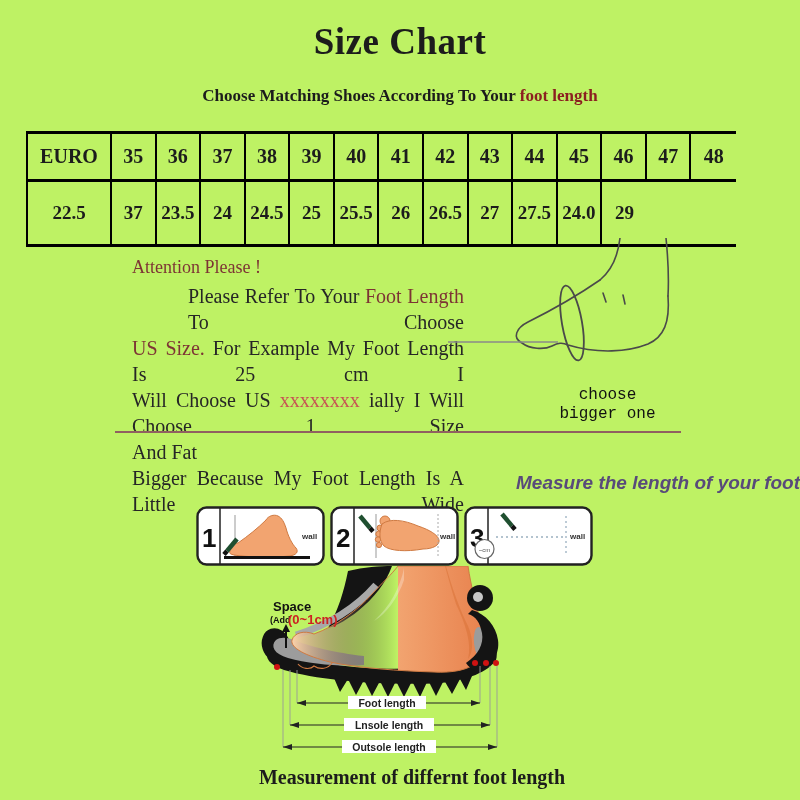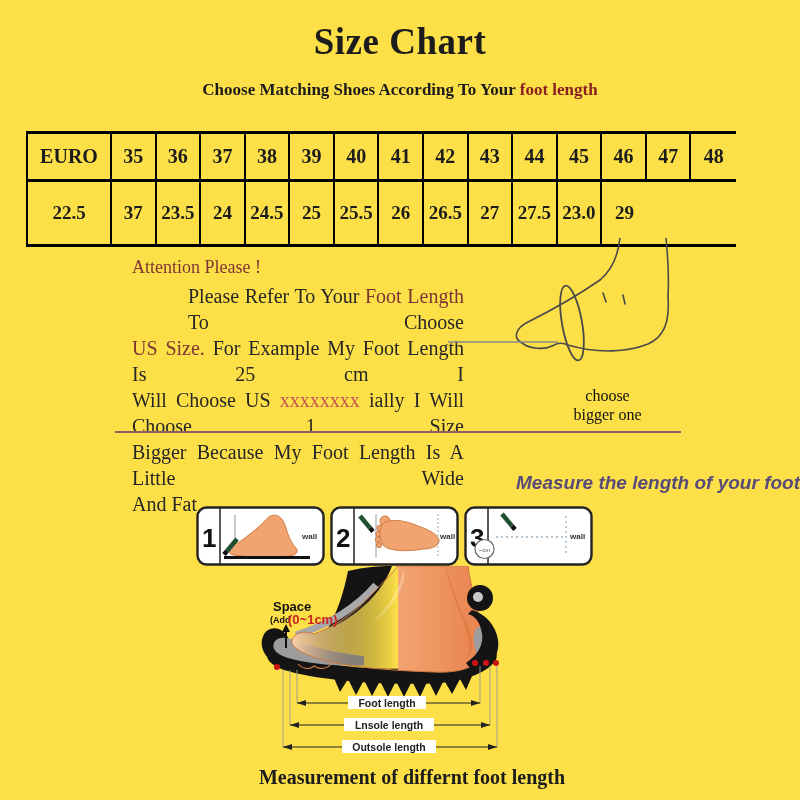--- a/index.html
+++ b/index.html
@@ -1,21 +1,21 @@
 <!DOCTYPE html>
 <html style="--dark-red: #7d3434; --highlight-red: #8b2020; --x-red: #c75454; --purple: #584a7a; --divider: #906060; --foot-orange: #f2a470; --foot-outline: #cf7a42; --shoe-black: #141414; --insole-gray: #9c9c9c; --pen-green: #1f4f30; --dot-red: #cf1212;"><head>
 <meta charset="utf-8">
 <style>
   html,body{margin:0;padding:0;background:#fff;}
-  .page{position:relative;width:800px;height:800px;background:#fde047;
+  .page{position:relative;width:800px;height:800px;background:#bef264;
         font-family:"Liberation Serif",serif;overflow:hidden;color:#1c1c1c;}
 
   .title{position:absolute;top:20px;left:0;width:100%;text-align:center;
          font-size:37px;font-weight:bold;letter-spacing:.5px;}
-  .subtitle{position:absolute;top:80px;left:0;width:100%;text-align:center;
+  .subtitle{position:absolute;top:86px;left:0;width:100%;text-align:center;
             font-size:17px;font-weight:bold;}
   .subtitle .hl{color:var(--highlight-red);}
 
   
   .size-table{position:absolute;left:26px;top:131px;width:708px;
               display:grid;grid-template-columns:84px repeat(14,1fr);
               border-top:3px solid #000;border-bottom:3px solid #000;border-left:2px solid #000;}
   .cell{display:flex;align-items:center;justify-content:center;
         font-weight:bold;border-right:2px solid #000;text-align:center;}
   .cell.last{border-right:none;}
@@ -28,21 +28,21 @@
   .attn-head{font-size:18px;color:var(--dark-red);margin-bottom:5px;}
   .attn-line{font-size:20px;line-height:26px;text-align:justify;}
   .attn-line.jst{text-align-last:justify;}
   .attn-line.ind{padding-left:56px;}
   .attn-line .dk{color:#262626;}
   .attn-line .rd{color:var(--dark-red);}
   .attn-line .xx{color:var(--x-red);}
 
   .foot-sketch{position:absolute;left:448px;top:238px;}
   .fit-note{position:absolute;left:535px;top:386px;width:145px;text-align:center;
-            font-size:16px;line-height:19px;white-space:pre-line;color:#111;}
+            font-size:16px;line-height:19px;white-space:pre-line;color:#111;font-family:Liberation Mono, monospace;}
 
   .divider{position:absolute;left:115px;top:431px;width:566px;height:2px;
            background:var(--divider);}
 
   .measure-heading{position:absolute;top:472px;left:0;width:100%;text-align:right;
        font-family:"Liberation Sans",sans-serif;font-style:italic;font-weight:bold;
        font-size:19px;color:var(--purple);}
 
   .panels{position:absolute;left:196px;top:506px;display:flex;gap:5px;}
 
@@ -88,32 +88,32 @@
       <div class="cell r2">37</div>
       <div class="cell r2">23.5</div>
       <div class="cell r2">24</div>
       <div class="cell r2">24.5</div>
       <div class="cell r2">25</div>
       <div class="cell r2">25.5</div>
       <div class="cell r2">26</div>
       <div class="cell r2">26.5</div>
       <div class="cell r2">27</div>
       <div class="cell r2">27.5</div>
-      <div class="cell r2">23.0</div>
+      <div class="cell r2">24.0</div>
       <div class="cell r2 last">29</div>
     </div>
 
   <div class="attention">
     <div class="attn-head">Attention Please !</div>
     <div>
         <div class="attn-line jst ind"><span class="dk">Please Refer To Your </span><span class="rd">Foot Length</span><span class="dk"> To Choose</span></div>
         <div class="attn-line jst"><span class="rd">US Size.</span><span class="dk"> For Example My Foot Length Is 25 cm I</span></div>
         <div class="attn-line jst"><span class="dk">Will Choose US </span><span class="xx">xxxxxxxx</span><span class="dk"> ially I Will Choose 1 Size</span></div>
+        <div class="attn-line"><span class="dk">And Fat</span></div>
         <div class="attn-line jst"><span class="dk">Bigger Because My Foot Length Is A Little Wide</span></div>
-        <div class="attn-line"><span class="dk">And Fat</span></div>
       </div>
   </div>
 
   <svg class="foot-sketch" width="268" height="140" viewBox="0 0 268 140">
     <g fill="none" stroke="#4a4a4a" stroke-width="1.6" stroke-linecap="round">
       <path d="M 172,0 C 170,18 164,32 152,42"></path>
       <path d="M 152,42 C 126,60 100,74 80,84 C 68,90 64,100 74,105 C 82,111 96,112 104,108 C 110,105 114,104 120,107 C 150,116 180,114 200,106 C 216,99 222,84 220,58"></path>
       <path d="M 220,58 C 221,40 220,20 218,0"></path>
       <ellipse cx="124" cy="85" rx="10" ry="38" transform="rotate(-10 124 85)" stroke-width="1.8"></ellipse>
       <path d="M 155,55 l 3,9"></path>

